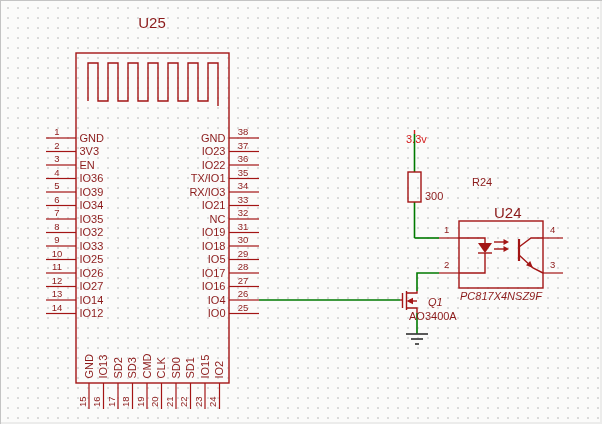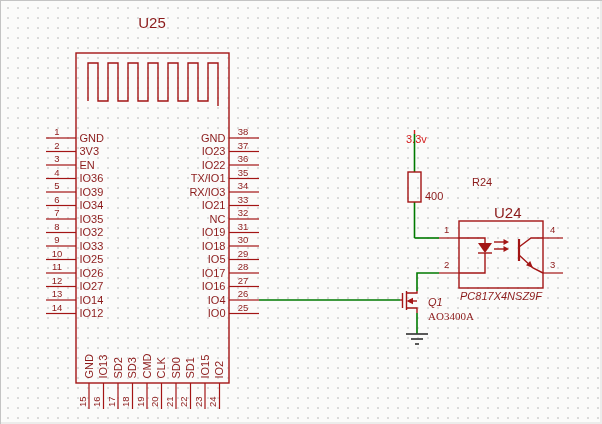--- a/index.html
+++ b/index.html
@@ -206,25 +206,25 @@
       <line x1="218.5" y1="382" x2="218.5" y2="408" class="pin"></line>
       <text x="215.3" y="406" class="pnum" text-anchor="start" transform="rotate(-90 215.3 406)">24</text>
       <text x="222.3" y="377.5" class="pname" text-anchor="start" transform="rotate(-90 222.3 377.5)">IO2</text>
     </svg>
 
   <span class="t big cx" style="left:151px;top:14px;">U25</span>
 
   <span class="t net" style="left:405px;top:119px;margin-top:13px;">3.3v</span>
 
   <span class="t" style="left:424px;top:175px;margin-left:47px;">R24</span>
-  <span class="t" style="left:424px;top:189px;">400</span>
+  <span class="t" style="left:424px;top:189px;">300</span>
 
   <span class="t big" style="left:493px;top:204px;">U24</span>
   <span class="t cx" style="left:500px;top:289px;font-style:italic;">PC817X4NSZ9F</span>
   <span class="t pn" style="left:443px;top:224px;">1</span>
   <span class="t pn" style="left:443px;top:259px;">2</span>
   <span class="t pn" style="left:549px;top:259px;">3</span>
   <span class="t pn" style="left:549px;top:224px;">4</span>
 
   <span class="t" style="left:427px;top:295px;font-style:italic;">Q1</span>
-  <span class="t" style="left:427px;top:309px;font-family:Liberation Serif, serif;">AO3400A</span>
+  <span class="t" style="left:408px;top:309px;">AO3400A</span>
 
 </div>
 
 </body></html>

